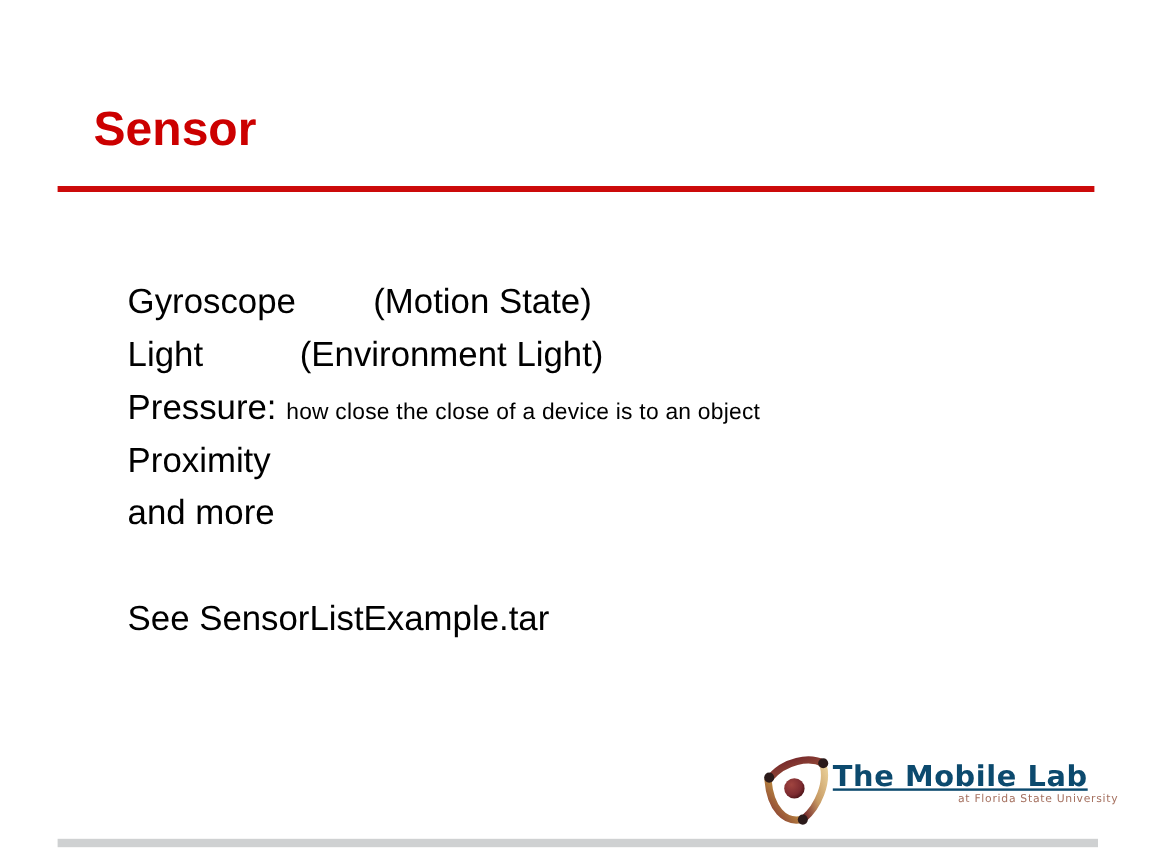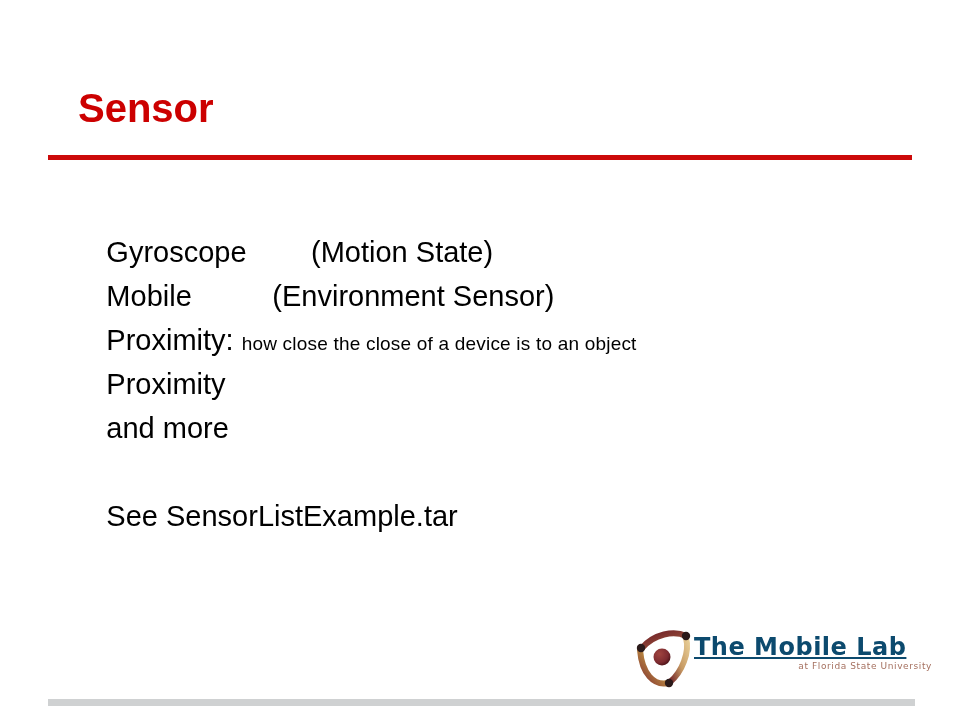--- a/index.html
+++ b/index.html
@@ -124,24 +124,24 @@
 
   <div class="slide-title">Sensor</div>
 
   <div class="title-rule"></div>
 
   <div class="body-block">
     <div class="body-line">
       <span>Gyroscope        (Motion State)</span><span class="sub-note"></span>
     </div>
     <div class="body-line">
-      <span>Mobile          (Environment Sensor)</span><span class="sub-note"></span>
-    </div>
-    <div class="body-line">
-      <span>Proximity: </span><span class="sub-note">how close the close of a device is to an object</span>
+      <span>Light          (Environment Light)</span><span class="sub-note"></span>
+    </div>
+    <div class="body-line">
+      <span>Pressure: </span><span class="sub-note">how close the close of a device is to an object</span>
     </div>
     <div class="body-line">
       <span>Proximity</span><span class="sub-note"></span>
     </div>
     <div class="body-line">
       <span>and more</span><span class="sub-note"></span>
     </div>
     <div class="body-line spacer">
       <span></span>
     </div>

